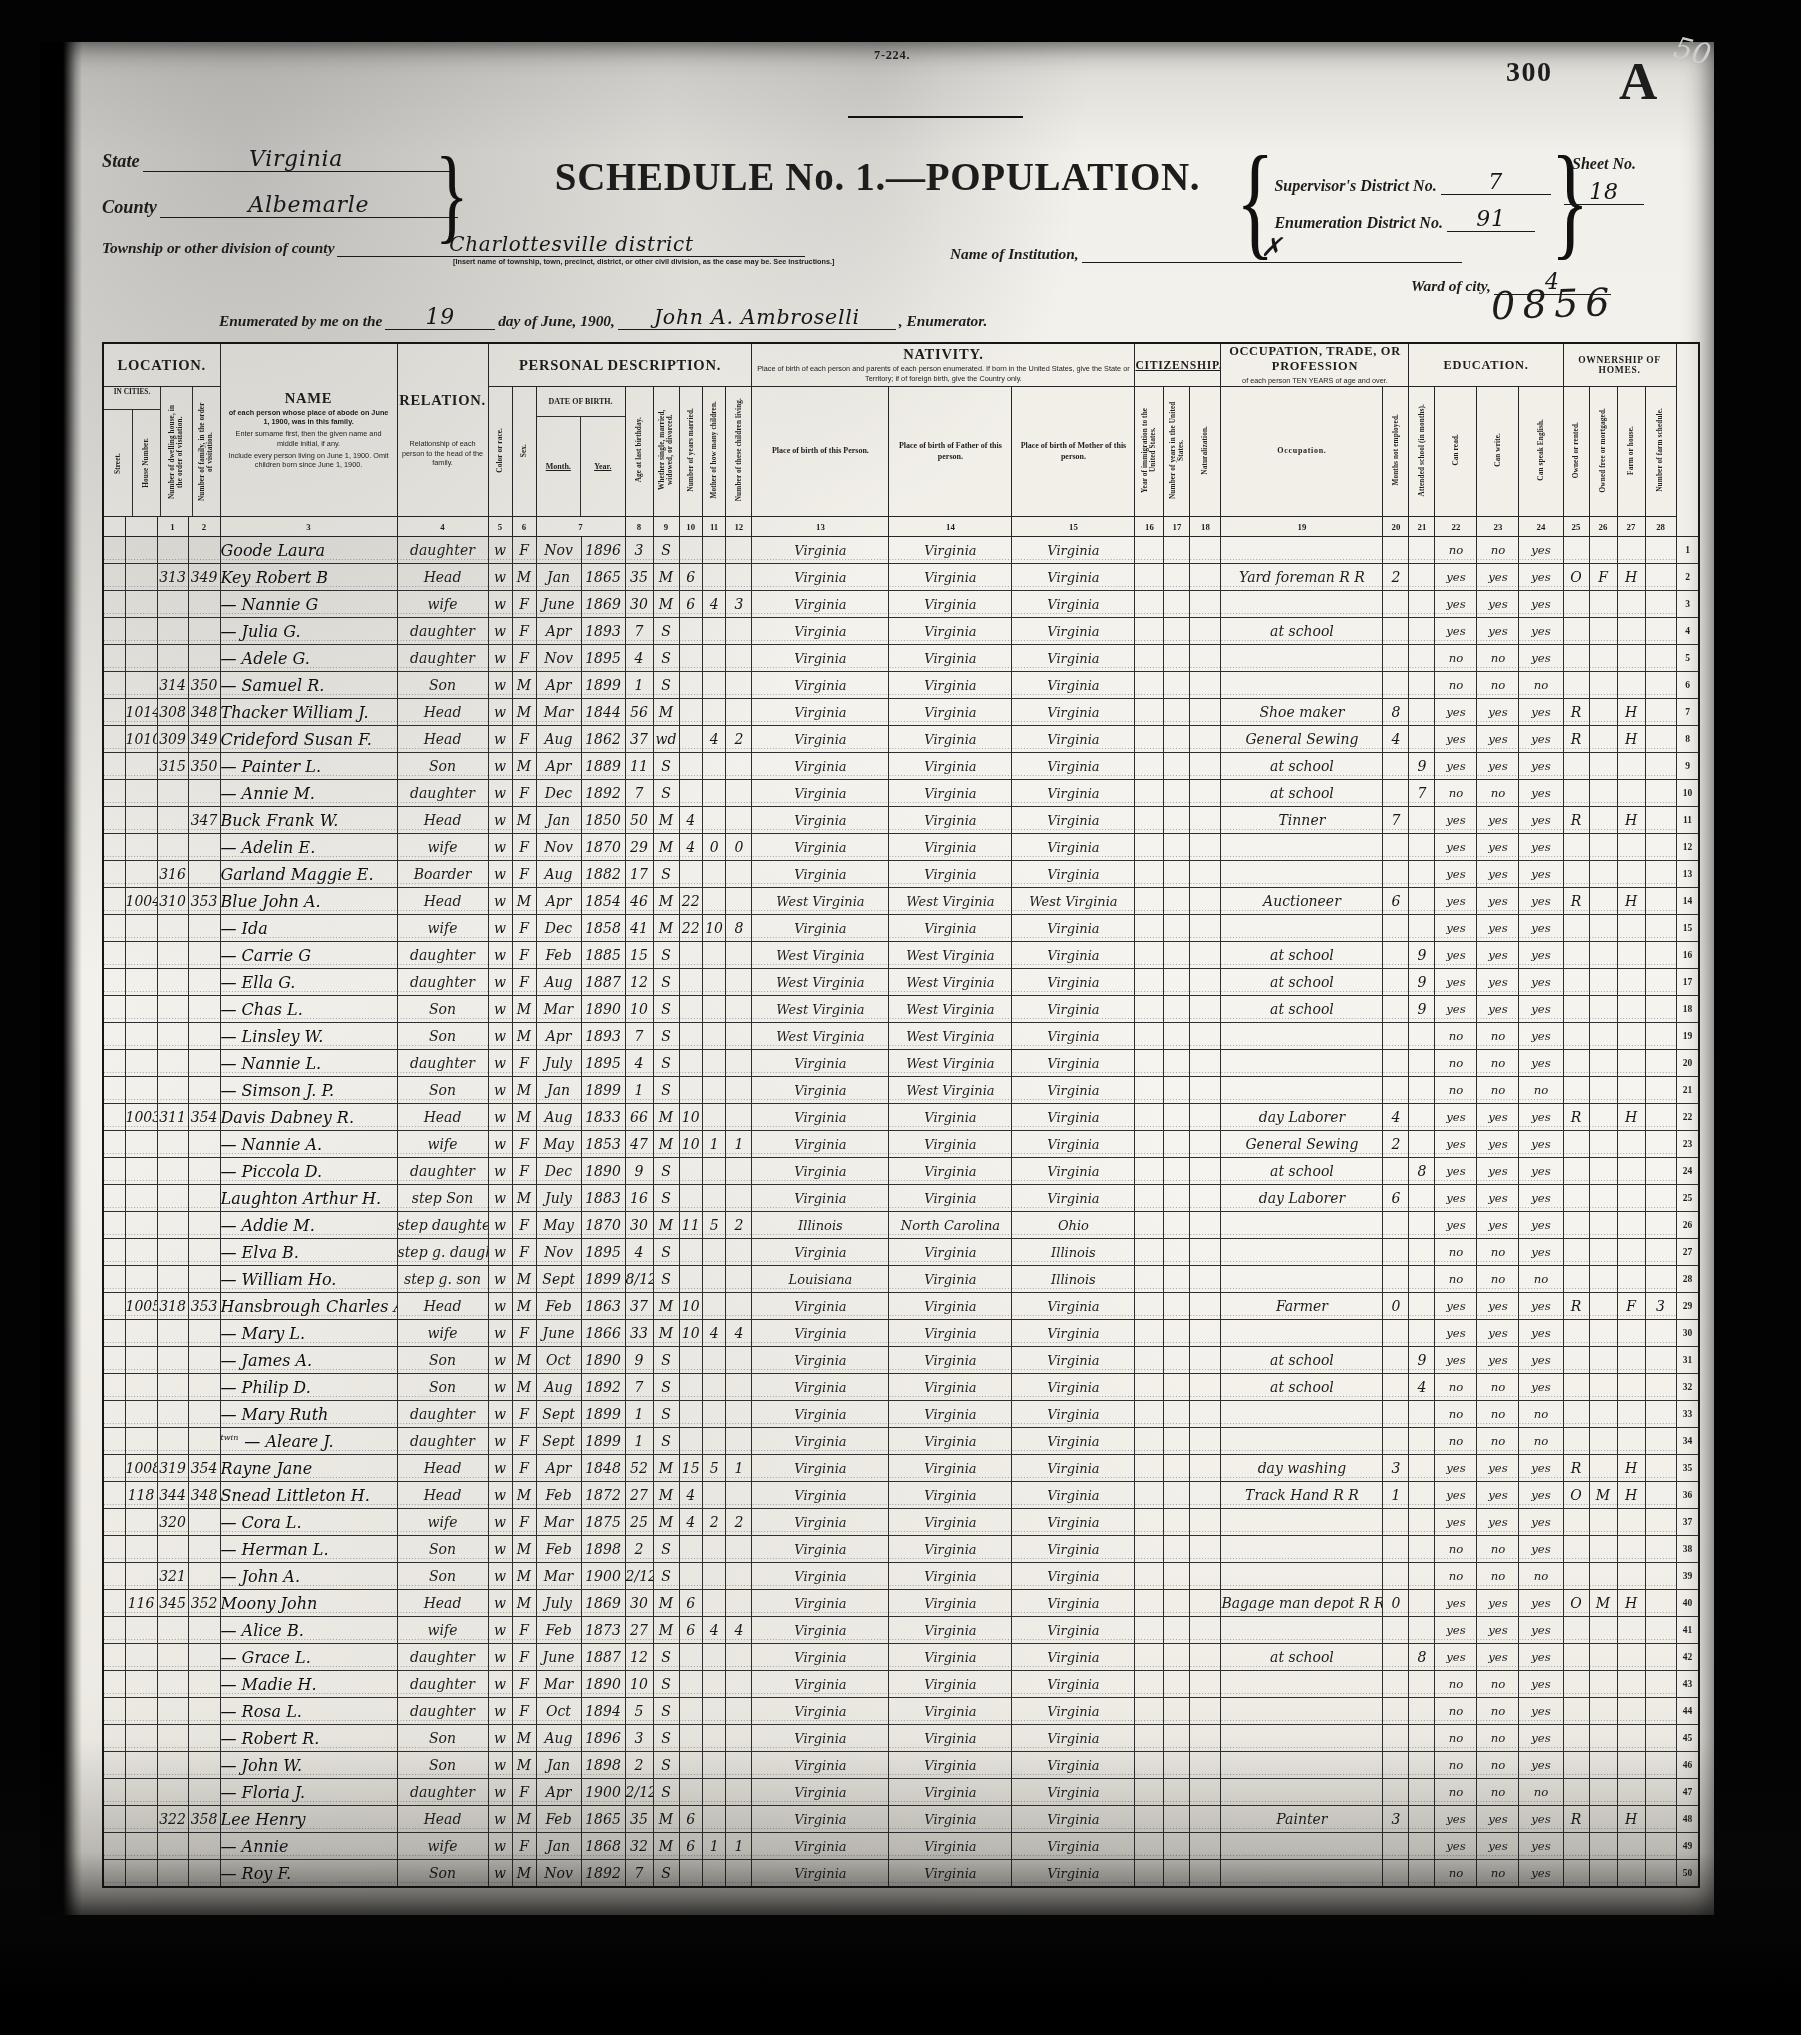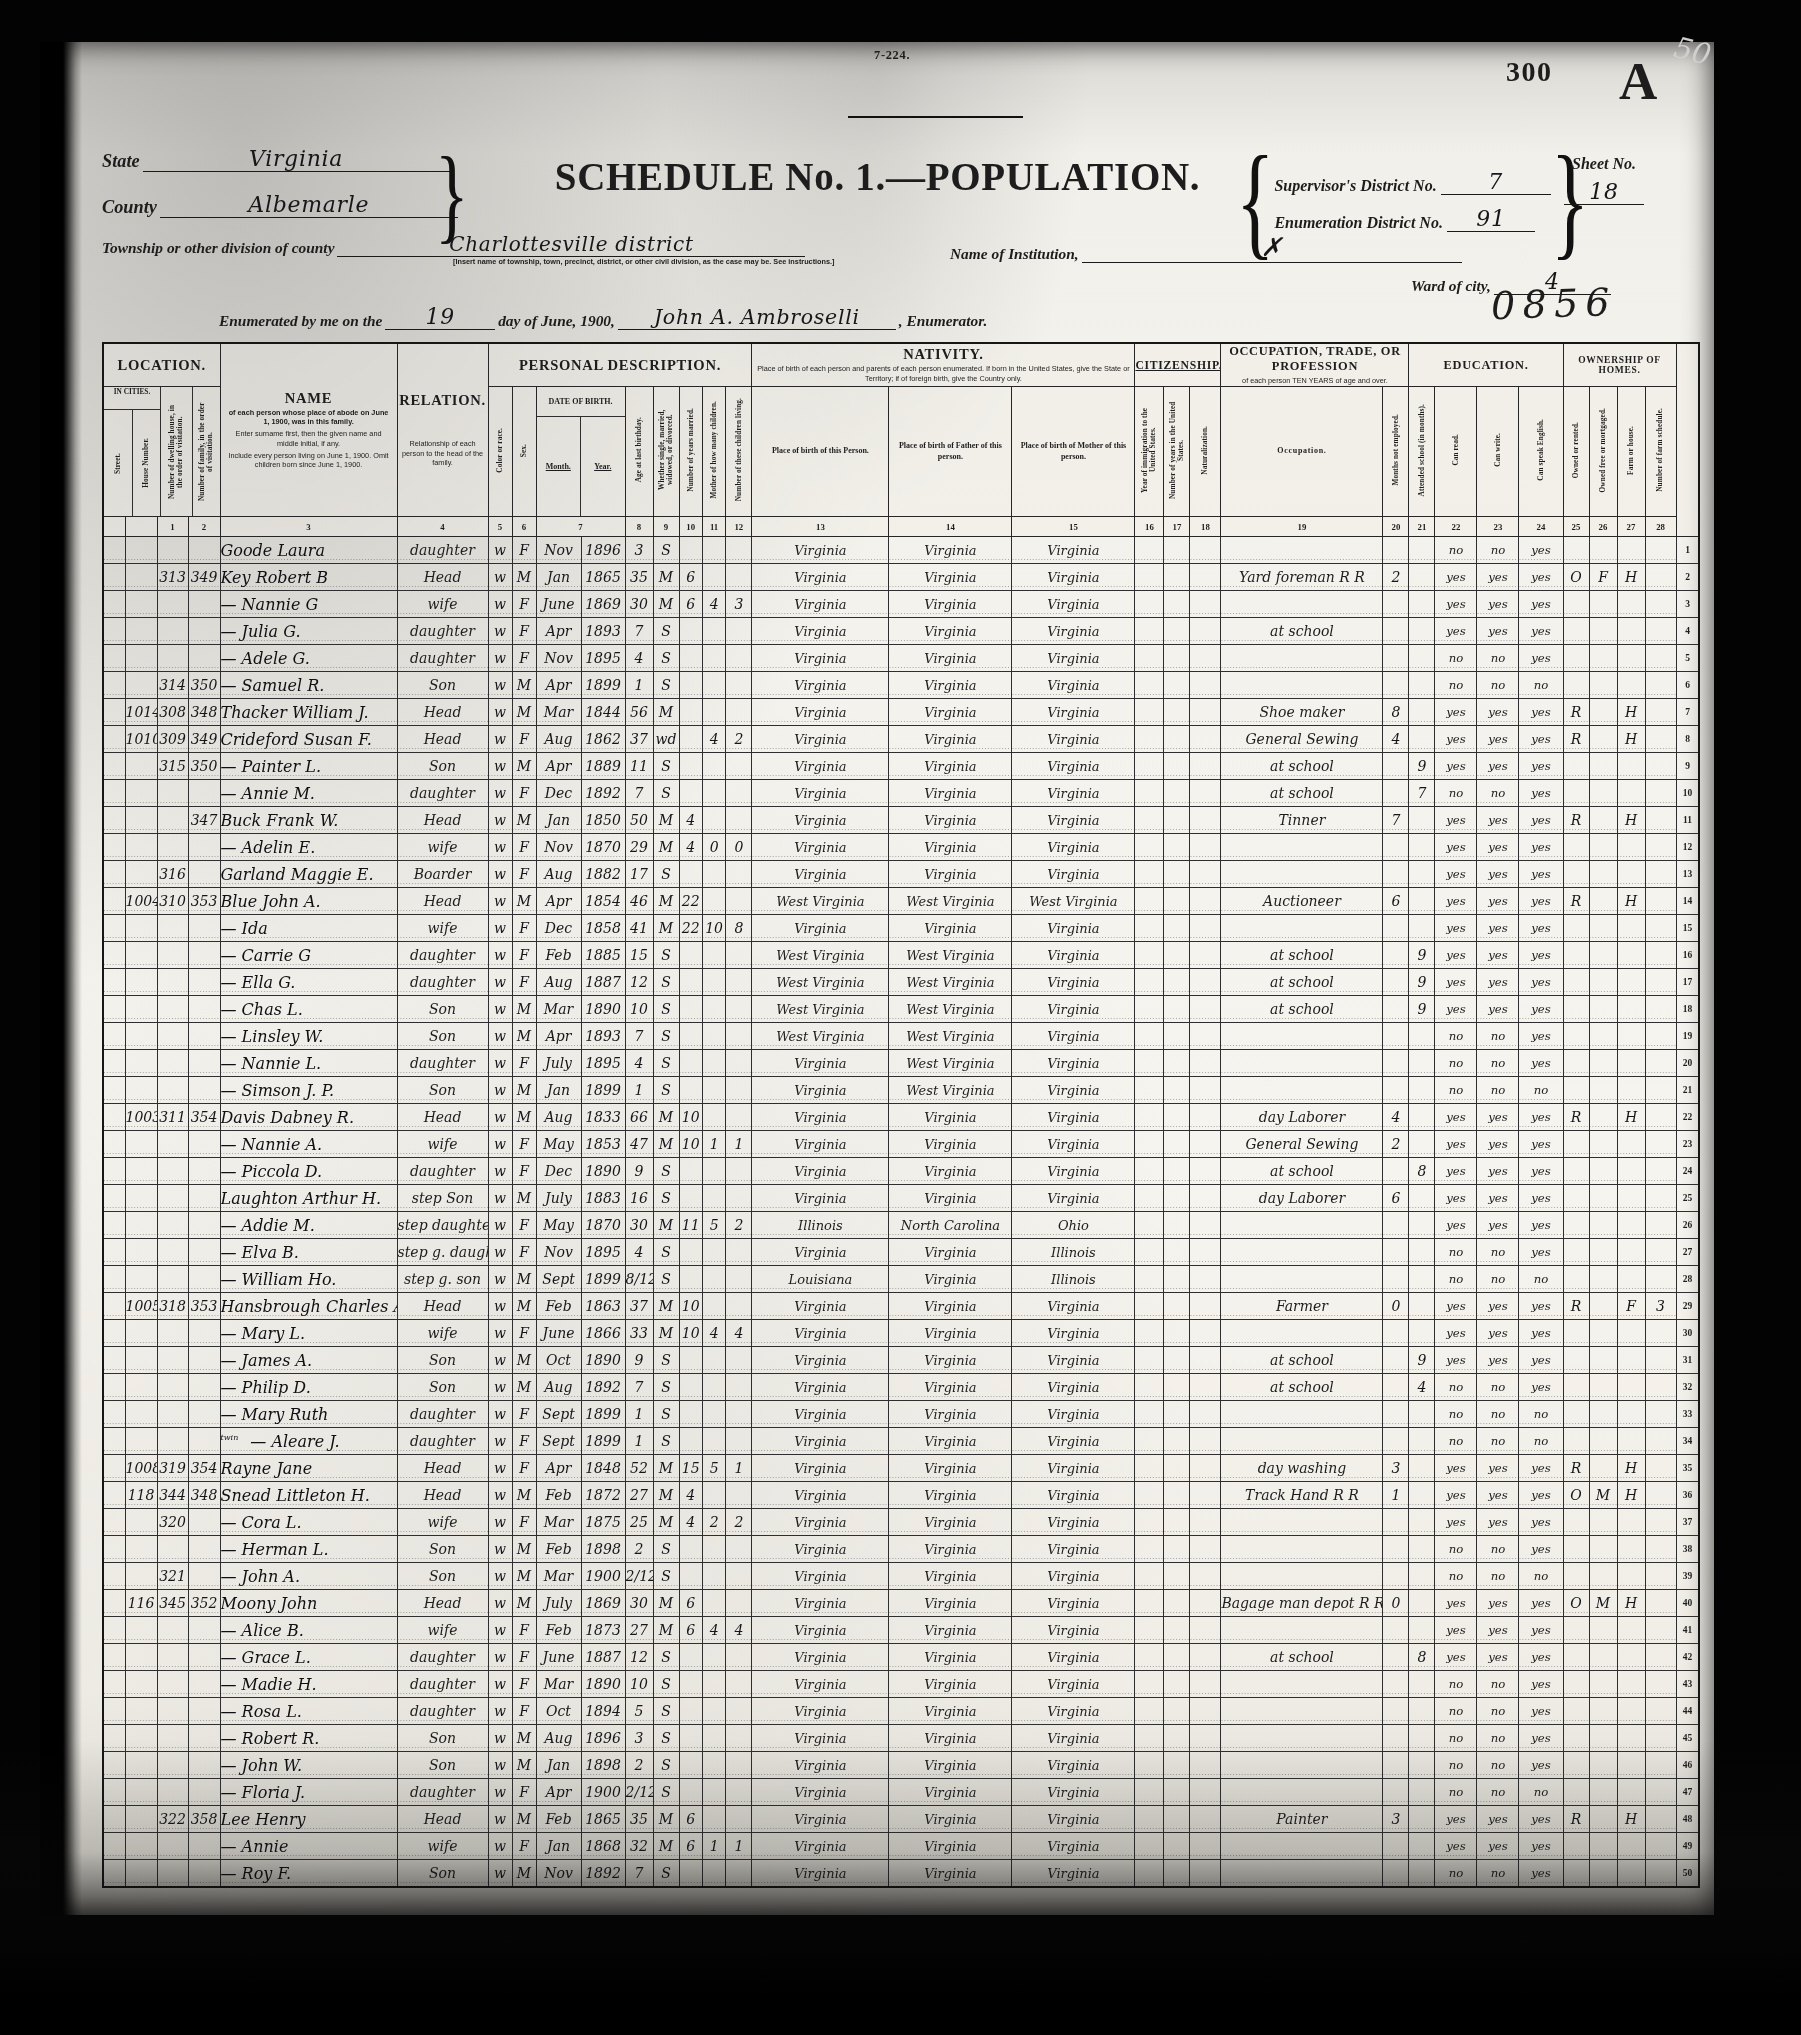--- a/index.html
+++ b/index.html
@@ -60,21 +60,21 @@
      background-image:linear-gradient(to right, rgba(40,40,40,.38) 40%, transparent 40%);
      background-size:2.9px 0.7px;background-repeat:repeat-x;background-position:0 88%;}
   tbody tr.fam td{border-top:2.2px solid #1c1c1c;}
   td.hwc{font:italic 14px "DejaVu Serif",serif;color:#16161a;}
   td.namec{font:italic 16px "DejaVu Serif",serif;text-align:left;padding-left:7.3px;color:#101014;}
   td.relc{font:italic 14px "DejaVu Serif",serif;}
   td.pbc{font:italic 13px "DejaVu Serif",serif;}
   td.occc{font:italic 14px "DejaVu Serif",serif;}
   td.ynx{font:italic 11.7px "DejaVu Serif",serif;}
   td.rn{font:700 9.5px "Liberation Serif",serif;background-image:none;}
-  .twin-note{font:italic 8px "DejaVu Serif",serif;display:inline-block;margin-right:12px;vertical-align:super;}
+  .twin-note{font:italic 8px "DejaVu Serif",serif;display:inline-block;margin-right:6px;vertical-align:super;}
   
   .loc-wrap{display:flex;height:129px;align-items:stretch;}
   .loc-left{width:56px;display:flex;flex-direction:column;border-right:1.1px solid #2e2e2e;}
   .incities{height:22px;line-height:22px;border-bottom:1.1px solid #2e2e2e;font:700 7.3px "Liberation Serif",serif;}
   .loc-two{flex:1;display:flex;}
   .loc-two > div{flex:1;display:flex;align-items:center;justify-content:center;}
   .loc-two > div:first-child{border-right:1.1px solid #2e2e2e;}
   .loc-col{display:flex;align-items:center;justify-content:center;}
   .loc-col.w1{width:31px;border-right:1.1px solid #2e2e2e;}
   .loc-col.w2{flex:1;}

